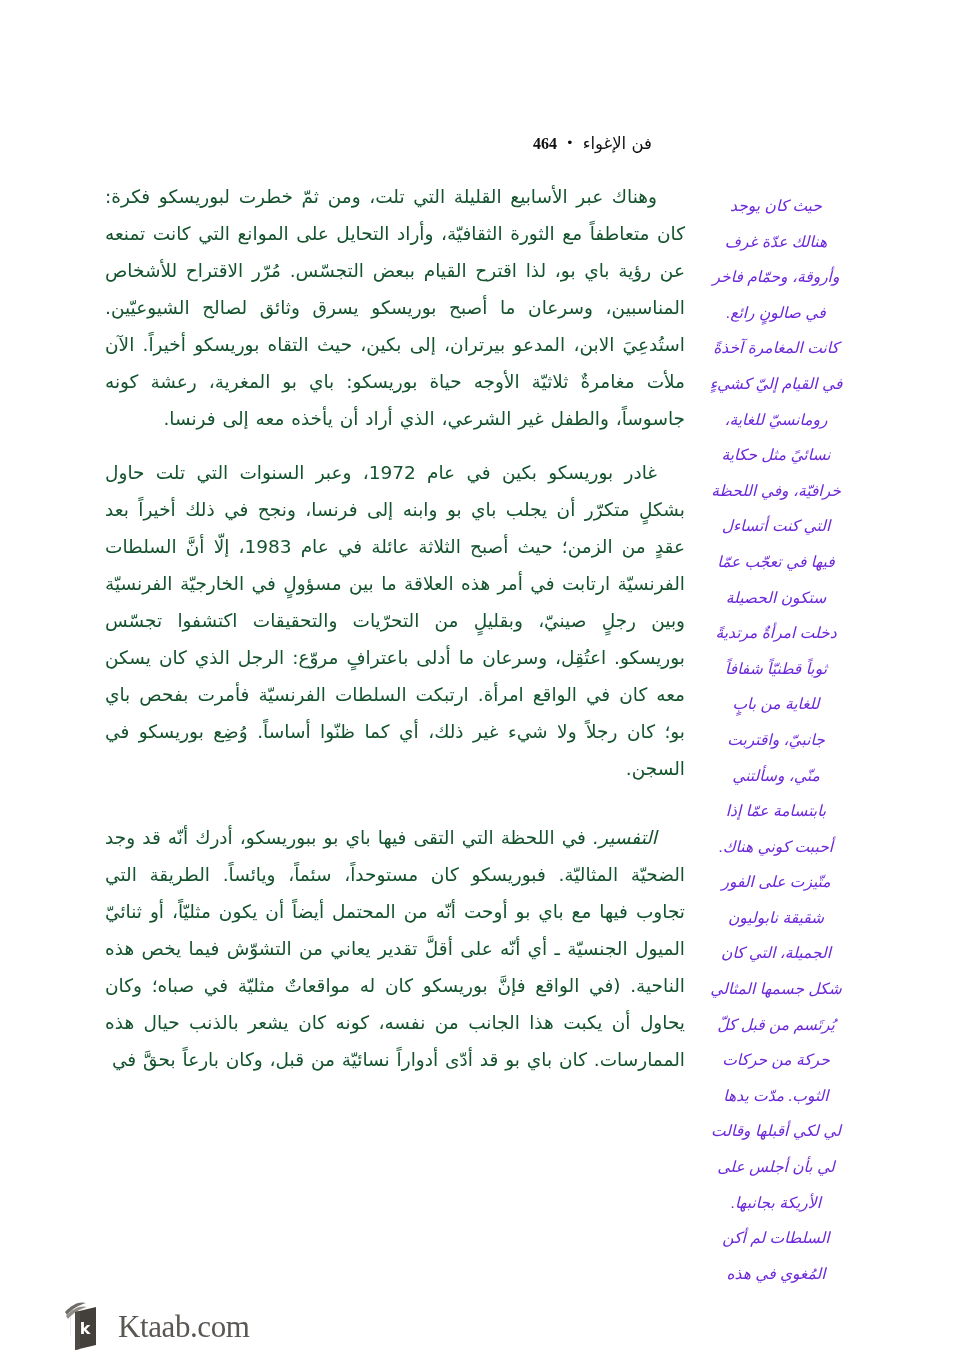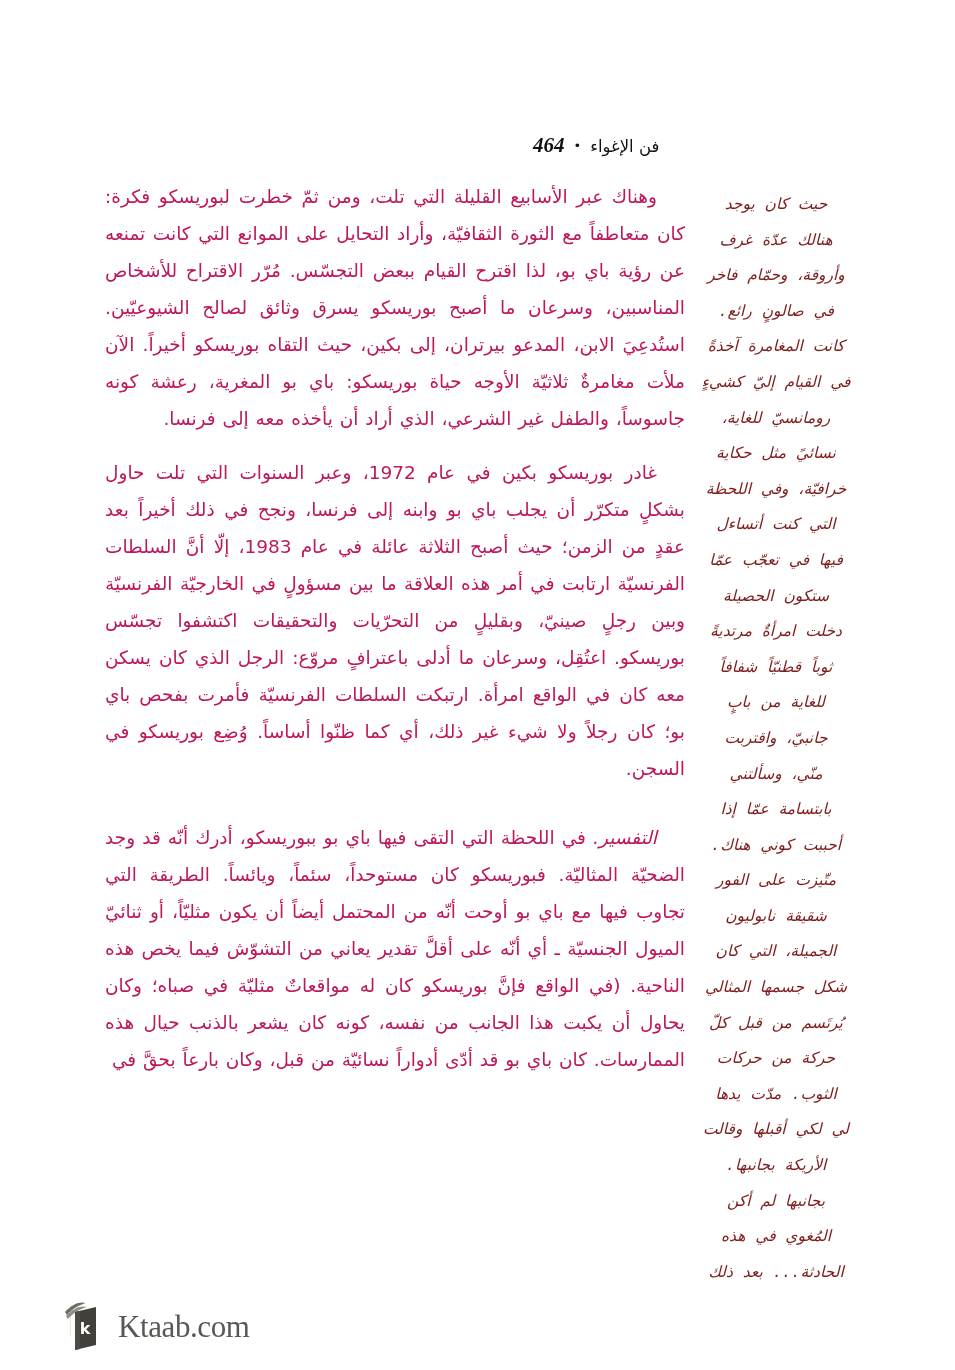--- a/index.html
+++ b/index.html
@@ -43,39 +43,38 @@
   .running-head .rh-title {
     font-size: 16.5px;
   }
   .running-head .rh-sep {
     display: inline-block;
     padding: 0 9px;
     font-size: 13px;
     vertical-align: 2px;
   }
   .running-head .rh-page {
-    font-size: 21px;
+    font-size: 16px;
     font-weight: 600;
     font-family: "Liberation Serif", serif;
-    font-style: italic;
   }
 
   
   .body-col {
     position: absolute;
     top: 178px;
     right: 270px;
     width: 580px;
     direction: rtl;
     text-align: justify;
     text-align-last: right;
     font-family: "DejaVu Sans", sans-serif;
     font-size: 18.5px;
     line-height: 37px;
-    color: #be185d;
+    color: #14532d;
     word-spacing: 1px;
   }
 
   .body-col p {
     margin: 0 0 17px 0;
     text-indent: 28px;
     text-align: justify;
     text-align-last: right;
   }
   .body-col p:last-child {
@@ -92,25 +91,25 @@
   }
 
   
   .margin-note {
     position: absolute;
     top: 188px;
     right: 96px;
     width: 166px;
     direction: rtl;
     text-align: center;
-    font-family: Liberation Mono, monospace;
+    font-family: Liberation Serif, serif;
     font-style: italic;
     font-size: 15.5px;
     line-height: 35.6px;
-    color: #7f1d1d;
+    color: #6d28d9;
     word-spacing: 0.5px;
   }
   .margin-note .mn-line {
     display: block;
     white-space: nowrap;
   }
 
   
   .watermark {
     position: absolute;
@@ -187,24 +186,24 @@
     <span class="mn-line">بابتسامة عمّا إذا</span>
     <span class="mn-line">أحببت كوني هناك.</span>
     <span class="mn-line">متّيزت على الفور</span>
     <span class="mn-line">شقيقة نابوليون</span>
     <span class="mn-line">الجميلة، التي كان</span>
     <span class="mn-line">شكل جسمها المثالي</span>
     <span class="mn-line">يُرتَسم من قبل كلّ</span>
     <span class="mn-line">حركة من حركات</span>
     <span class="mn-line">الثوب. مدّت يدها</span>
     <span class="mn-line">لي لكي أقبلها وقالت</span>
+    <span class="mn-line">لي بأن أجلس على</span>
     <span class="mn-line">الأريكة بجانبها.</span>
-    <span class="mn-line">بجانبها لم أكن</span>
+    <span class="mn-line">السلطات لم أكن</span>
     <span class="mn-line">المُغوي في هذه</span>
-    <span class="mn-line">الحادثة... بعد ذلك</span>
   </div>
 
   <div class="watermark">
     <div class="wm-edge"></div>
     <div class="wm-logo">
       <svg width="46" height="52" viewBox="0 0 46 52" xmlns="http://www.w3.org/2000/svg" aria-hidden="true">
 
         <path d="M3 12 C10 4, 18 1, 24 3 C17 5, 10 9, 5 15 Z" fill="#6b6862"></path>
         <path d="M4 16 C11 8, 19 5, 25 7 C18 9, 11 13, 6 19 Z" fill="#8d8a84"></path>
 

